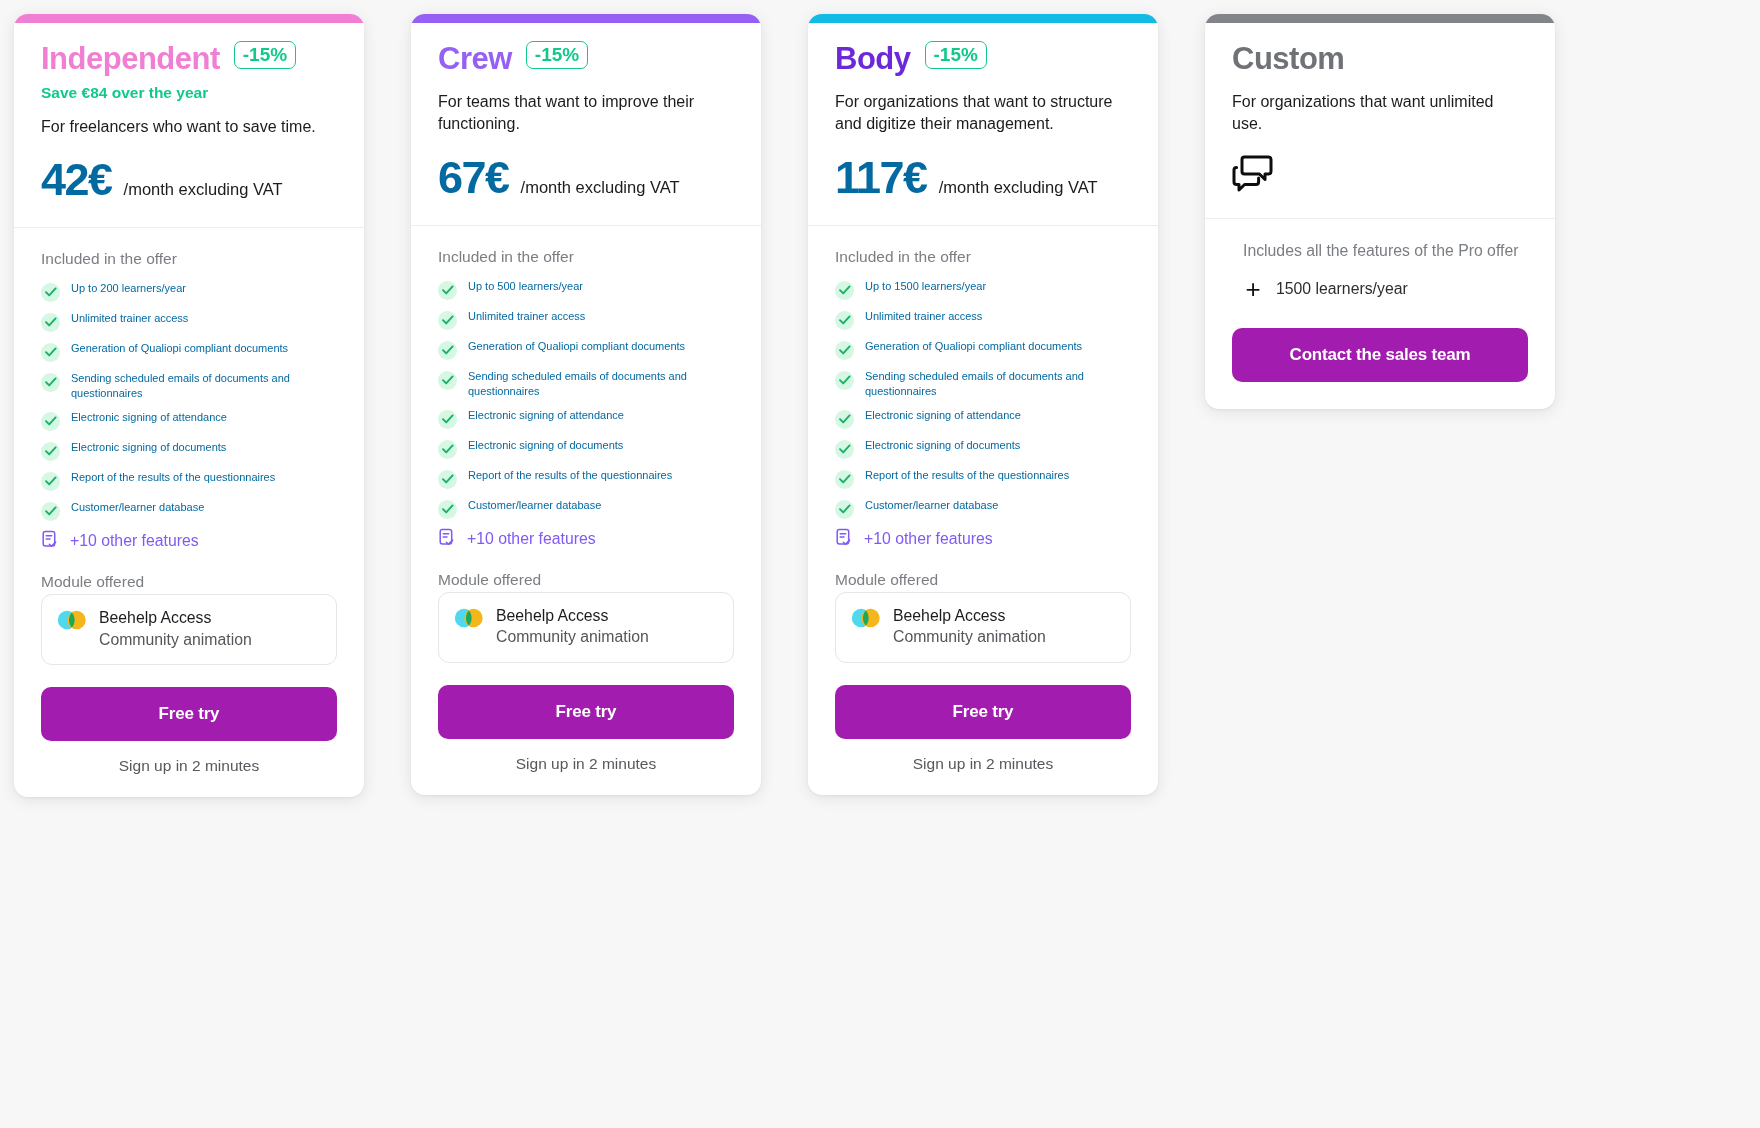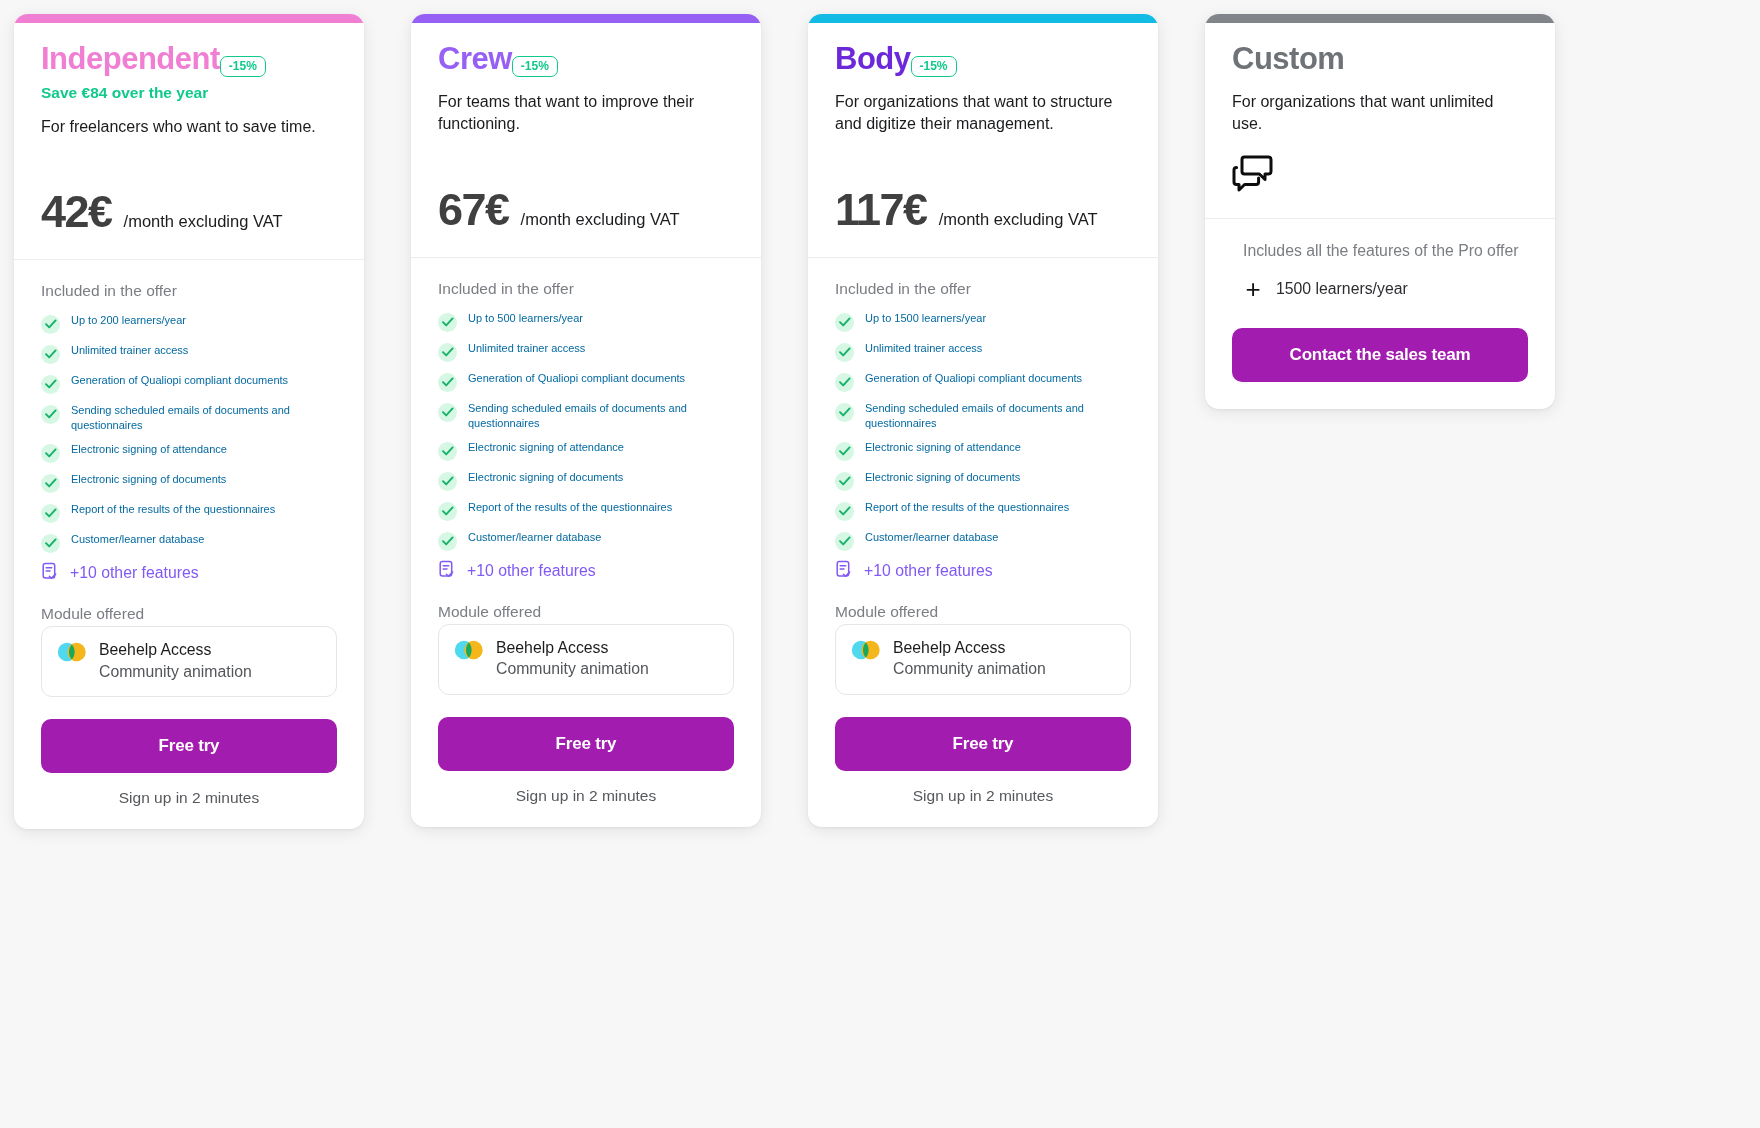--- a/index.html
+++ b/index.html
@@ -33,34 +33,35 @@
   }
   .card-topbar { height: 9px; width: 100%; }
 
   .card-head {
     padding: 18px 27px 22px 27px;
   }
   .card-head.sep { border-bottom: 1px solid #ededed; }
 
   .title-row {
     display: flex;
-    align-items: flex-end;
+    align-items: flex-start;
+    gap: 14px;
   }
   .plan-name {
     font-size: 31px;
     font-weight: 700;
     letter-spacing: -0.5px;
     line-height: 1.15;
   }
   .plan-name.gray { color: #6f7276; }
   .discount-badge {
     border: 1.6px solid #10c98b;
     color: #10c98b;
     border-radius: 7px;
-    font-size: 12px;
+    font-size: 19px;
     font-weight: 700;
     padding: 3px 8px 4px 8px;
     line-height: 1;
     white-space: nowrap;
   }
   .save-line {
     margin-top: 7px;
     color: #10c98b;
     font-size: 15.5px;
     font-weight: 700;
@@ -75,23 +76,22 @@
     margin-top: 17px;
     display: flex;
     align-items: baseline;
     flex-wrap: wrap;
     gap: 0 12px;
   }
   .price-amount {
     font-size: 45px;
     font-weight: 700;
     letter-spacing: -1.5px;
-    color: #404040;
+    color: #0369a1;
     line-height: 1.1;
-    margin-top: 32px;
   }
   .price-suffix {
     font-size: 16.5px;
     color: #1b1c1e;
     line-height: 1.45;
   }
 
   
   .card-body { padding: 22px 27px 0 27px; }
   .section-label {

